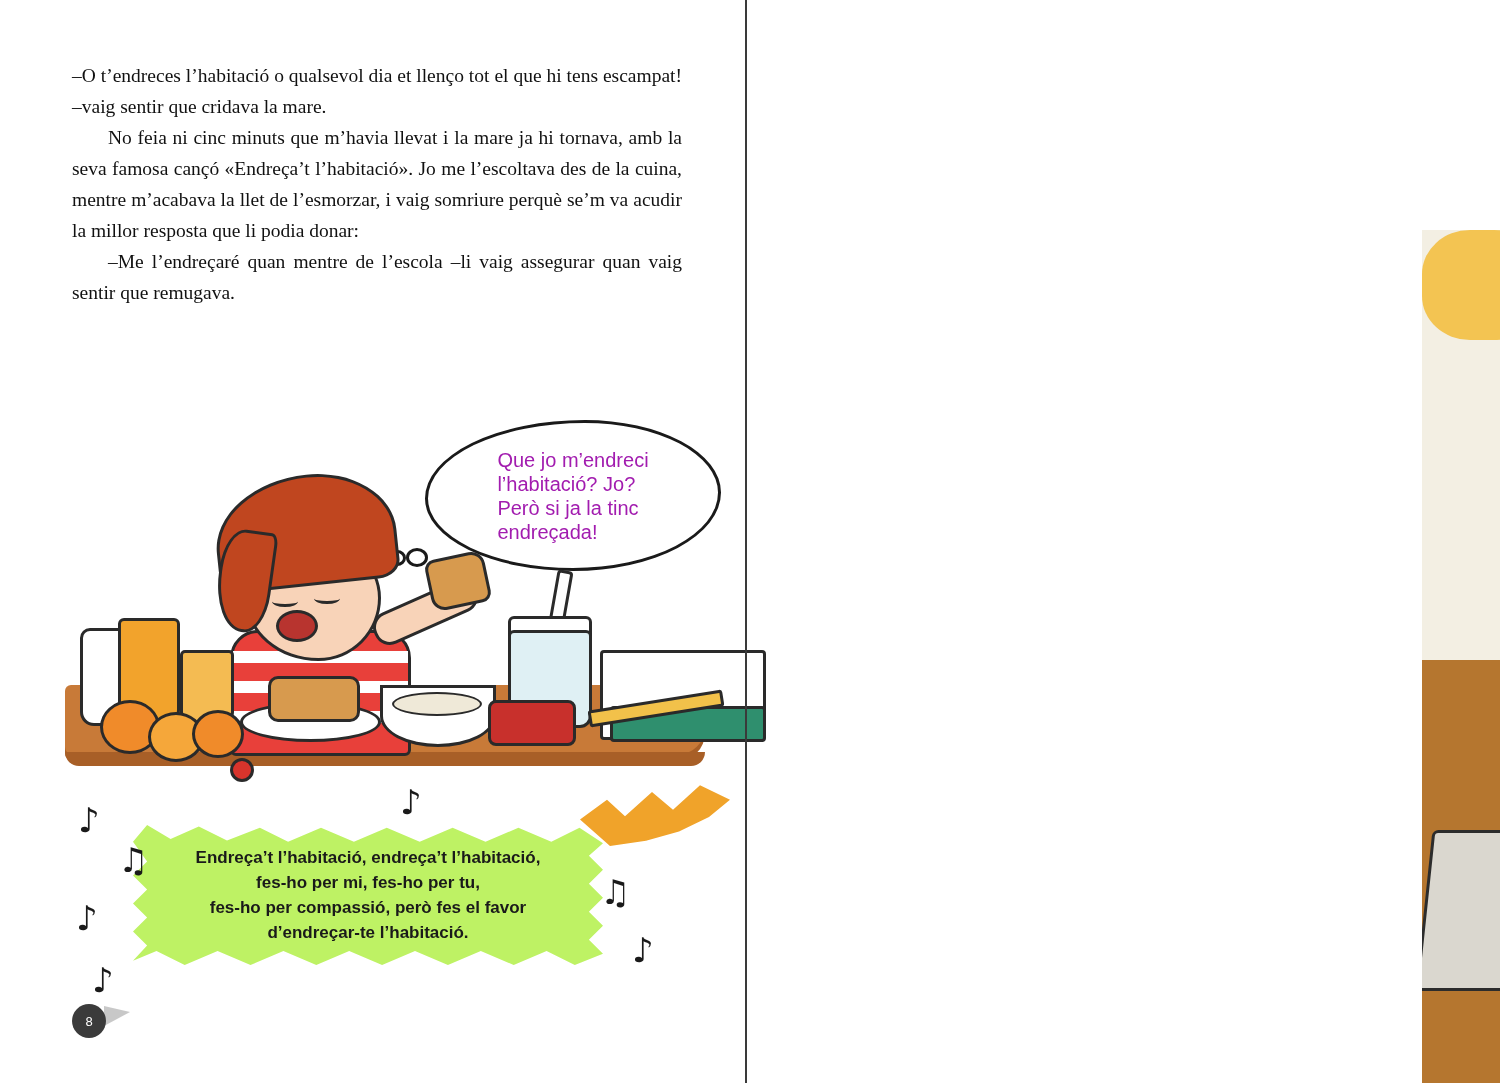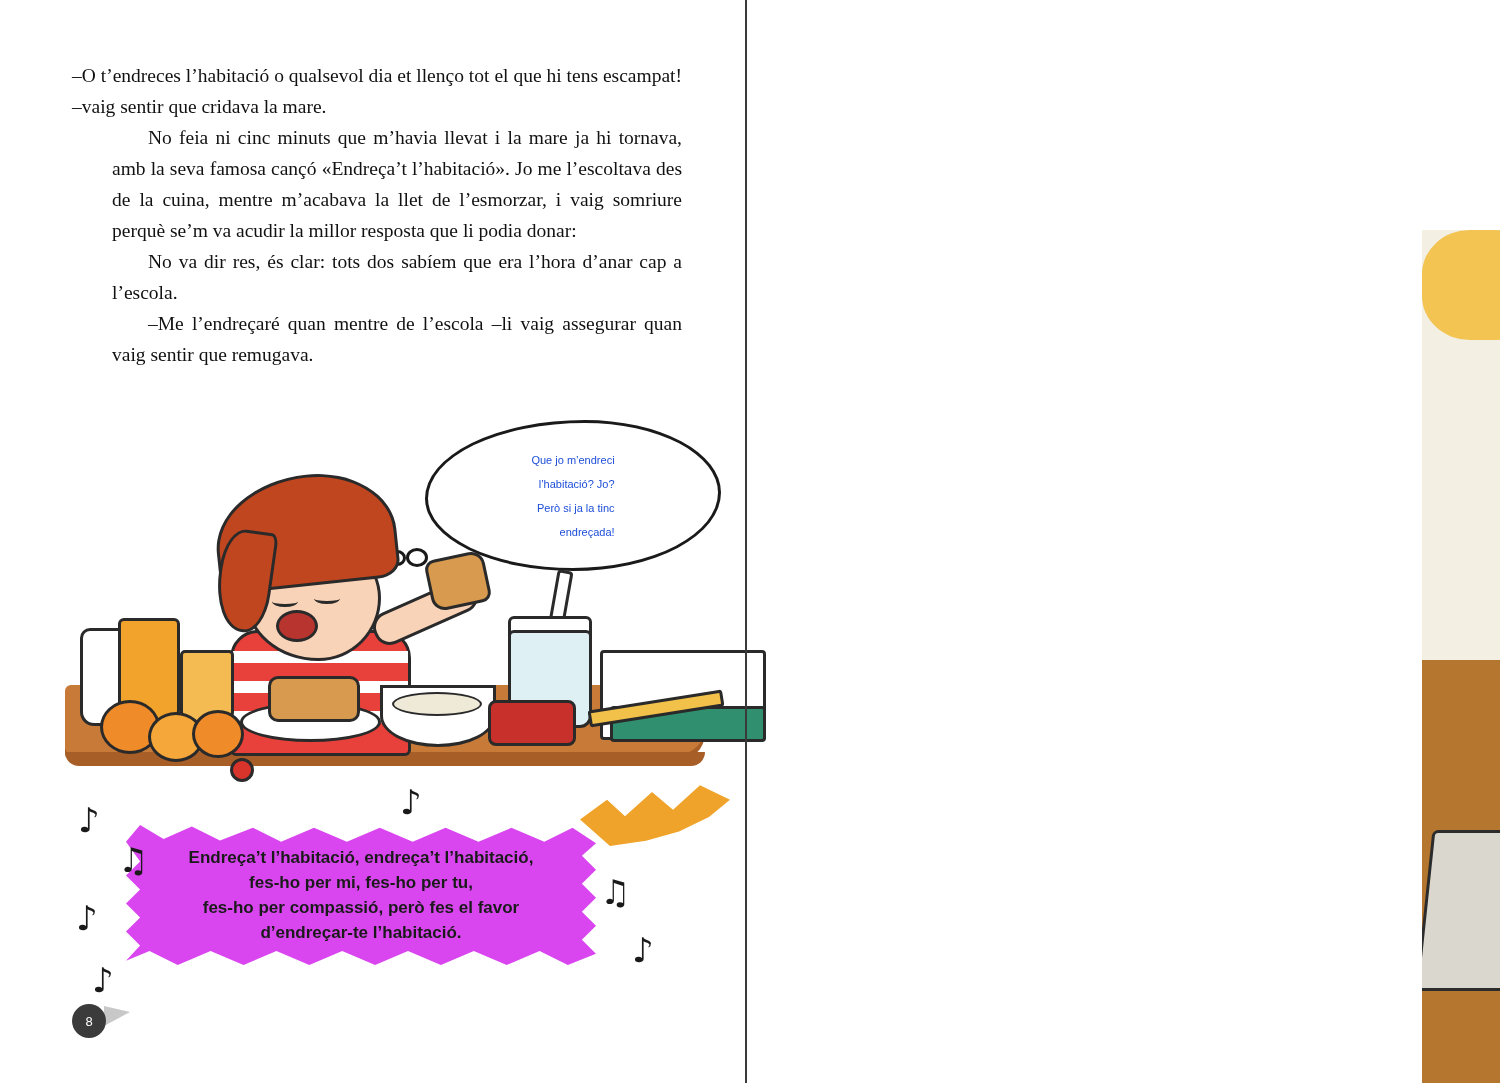--- a/index.html
+++ b/index.html
@@ -23,21 +23,21 @@
   .body-text{
     position:absolute;
     font-family:"Liberation Serif", serif;
     font-size:19.5px;
     line-height:31px;
     color:#111;
     text-align:justify;
   }
   .left-text{left:72px;top:60px;width:610px;}
   .body-text p{margin:0;}
-  .body-text p.indent{text-indent:36px;margin-left:40px;}
+  .body-text p.indent{text-indent:36px;}
 
   
   .folio{
     position:absolute;left:72px;top:1004px;
     width:34px;height:34px;border-radius:50%;
     background:#3b3b3b;color:#fff;
     font-family:"Liberation Sans", sans-serif;
     font-size:13px;display:flex;align-items:center;justify-content:center;
   }
   .folio-tail{
@@ -60,21 +60,21 @@
     position:absolute;left:25px;top:352px;width:640px;height:14px;
     background:#a85f27;border-radius:0 0 16px 16px;
   }
   .thought-bubble{
     position:absolute;left:385px;top:20px;width:290px;height:145px;
     background:#fff;border:3px solid #1a1a1a;border-radius:54% 46% 50% 50%/52% 48% 52% 48%;
     display:flex;align-items:center;justify-content:center;
   }
   .thought-text{
     font-family:"Liberation Sans", sans-serif;
-    font-size:11px;line-height:24px;text-align:right;color:#1d4ed8;
+    font-size:20px;line-height:24px;text-align:left;color:#a21caf;
     white-space:pre-line;
   }
   .tb-dot{position:absolute;background:#fff;border:3px solid #1a1a1a;border-radius:50%;}
   .tb-d1{left:366px;top:148px;width:16px;height:13px;}
   .tb-d2{left:348px;top:150px;width:12px;height:10px;}
   .tb-d3{left:333px;top:152px;width:9px;height:8px;}
 
   
   .kid-head{
     position:absolute;left:205px;top:135px;width:130px;height:120px;
@@ -128,22 +128,22 @@
   .book-open{left:560px;top:250px;width:160px;height:84px;background:#fff;border-radius:4px;}
   .book-green{left:570px;top:306px;width:150px;height:30px;background:#2f8f6e;border-radius:4px;}
   .pencil{left:548px;top:300px;width:130px;height:11px;background:#f2c14a;border-radius:3px;transform:rotate(-9deg);}
   .orange1{left:60px;top:300px;width:54px;height:48px;background:#f08b2a;border-radius:50%;}
   .orange2{left:108px;top:312px;width:50px;height:44px;background:#f5a73a;border-radius:50%;}
   .orange3{left:152px;top:310px;width:46px;height:42px;background:#f08b2a;border-radius:50%;}
   .cherry{left:190px;top:358px;width:18px;height:18px;background:#d8342c;border-radius:50%;}
 
   
   .song-banner{
-    position:absolute;left:86px;top:425px;width:470px;height:140px;
-    background:#d946ef;
+    position:absolute;left:93px;top:425px;width:470px;height:140px;
+    background:#bef264;
     display:flex;align-items:center;justify-content:center;
     clip-path:polygon(0% 12%,3% 0%,8% 10%,14% 1%,20% 11%,27% 2%,33% 12%,40% 2%,47% 12%,54% 2%,61% 12%,68% 2%,75% 12%,82% 2%,89% 12%,95% 2%,100% 13%,97% 22%,100% 32%,97% 42%,100% 52%,97% 62%,100% 72%,97% 82%,100% 92%,94% 100%,88% 90%,81% 100%,74% 90%,67% 100%,60% 90%,53% 100%,46% 90%,39% 100%,32% 90%,25% 100%,18% 90%,11% 100%,5% 90%,0% 97%,3% 86%,0% 76%,3% 66%,0% 56%,3% 46%,0% 36%,3% 26%);
   }
   .song-text{
     font-family:"Liberation Sans", sans-serif;
     font-size:17px;line-height:25px;color:#1a1a1a;text-align:center;
     white-space:pre-line;font-weight:600;
   }
   .song-tail{
     position:absolute;left:540px;top:380px;width:150px;height:66px;
@@ -165,21 +165,20 @@
 </head>
 <body>
 
 <div class="spread">
 
   <div class="page page-left">
 
     <div class="body-text left-text">
       <p>–O t’endreces l’habitació o qualsevol dia et llenço tot el que hi tens escampat! –vaig sentir que cridava la mare.</p>
       <p class="indent">No feia ni cinc minuts que m’havia llevat i la mare ja hi tornava, amb la seva famosa cançó «Endreça’t l’habitació». Jo me l’escoltava des de la cuina, mentre m’acabava la llet de l’esmorzar, i vaig somriure perquè se’m va acudir la millor resposta que li podia donar:</p>
-      <p class="indent">No va dir res, és clar: tots dos sabíem que era l’hora d’anar cap a l’escola.</p>
       <p class="indent">–Me l’endreçaré quan mentre de l’escola –li vaig assegurar quan vaig sentir que remugava.</p>
     </div>
 
     <div class="illus-left">
 
       <div class="table-top"></div>
       <div class="table-edge"></div>
 
       <div class="thought-bubble">
         <div class="thought-text">Que jo m’endreci

